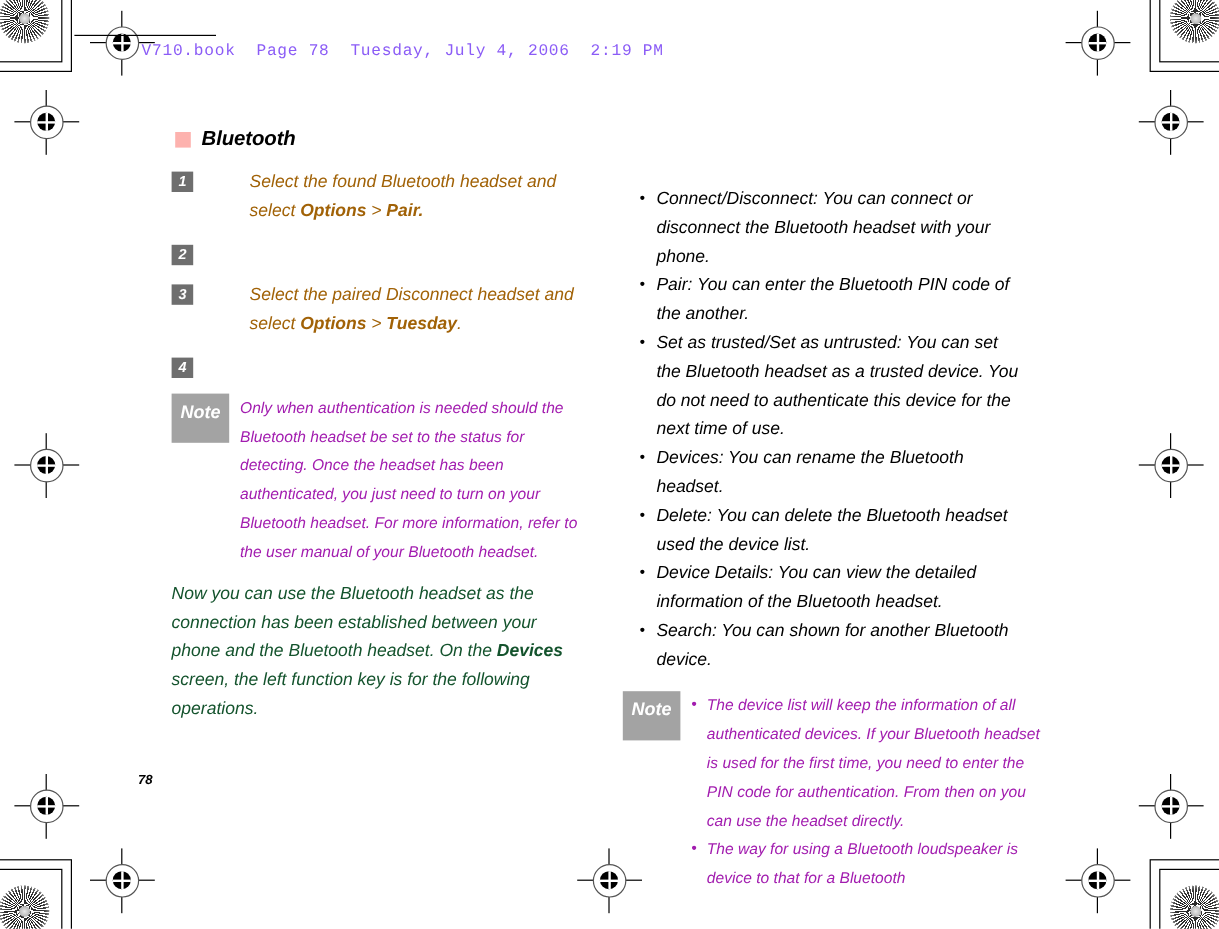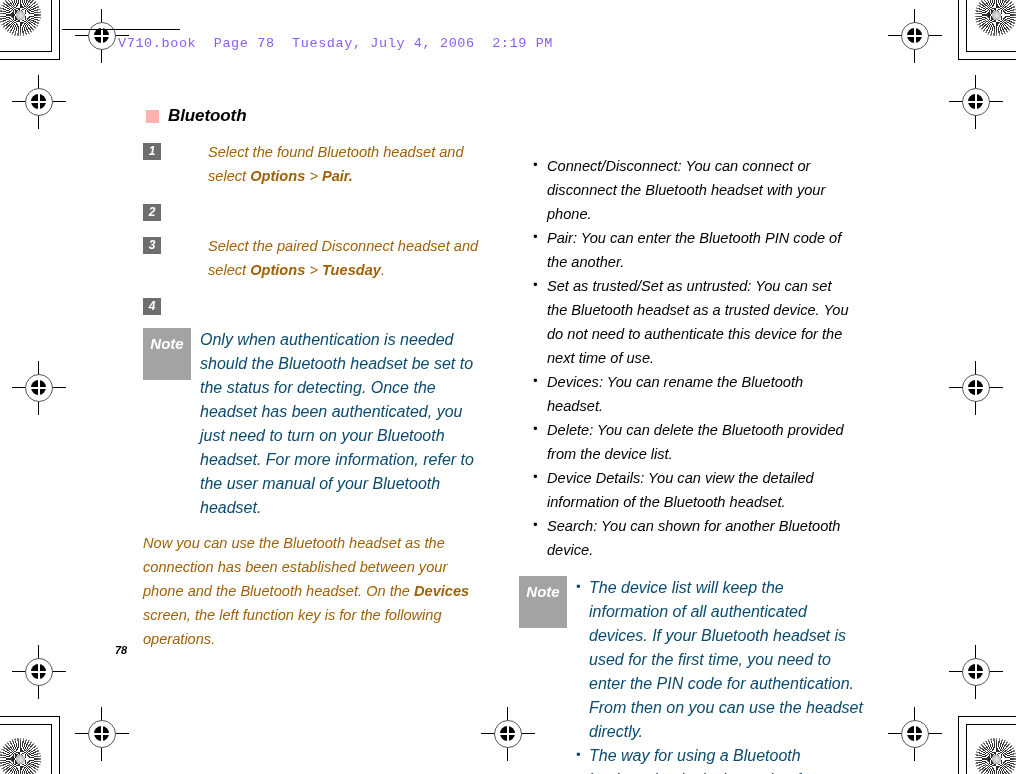--- a/index.html
+++ b/index.html
@@ -181,33 +181,33 @@
   .step-text b { font-weight: bold; }
 
   
   .note {
     display: flex;
     margin-top: 6px;
   }
   .note-label {
     flex: 0 0 auto;
     width: 48px;
-    height: 52px;
+    height: 41px;
     background: #a3a3a3;
     color: #ffffff;
     font-size: 15px;
     font-weight: bold;
     line-height: 32px;
     text-align: center;
     margin-right: 9px;
   }
   .note-body {
-    font-size: 16px;
+    font-size: 13px;
     line-height: 24px;
-    color: #0c4a6e;
+    color: #a21caf;
     max-width: 292px;
   }
   .note-body .note-bullets {
     margin: 0;
     padding: 0;
     list-style: none;
   }
   .note-body .note-bullets li {
     position: relative;
     padding-left: 13px;
@@ -217,21 +217,21 @@
     content: "\2022";
     position: absolute;
     left: 0;
     top: -1px;
     font-size: 13px;
   }
 
   .para {
     font-size: 14.6px;
     line-height: 24px;
-    color: #a16207;
+    color: #14532d;
     max-width: 342px;
     margin-top: 11px;
   }
   .para b { font-weight: bold; }
 
   
   .bullet-list {
     margin: 14px;
     padding: 0;
     list-style: none;
@@ -424,21 +424,21 @@
 
     <div class="para"><span>Now you can use the Bluetooth headset as the connection has been established between your phone and the Bluetooth headset. On the </span><b>Devices</b><span> screen, the left function key is for the following operations.</span></div>
   </div>
 
   <div class="column col-right">
     <ul class="bullet-list">
       <li>Connect/Disconnect: You can connect or disconnect the Bluetooth headset with your phone.</li>
       <li>Pair: You can enter the Bluetooth PIN code of the another.</li>
       <li>Set as trusted/Set as untrusted: You can set the Bluetooth headset as a trusted device. You do not need to authenticate this device for the next time of use.</li>
       <li>Devices: You can rename the Bluetooth headset.</li>
-      <li>Delete: You can delete the Bluetooth provided from the device list.</li>
+      <li>Delete: You can delete the Bluetooth headset used the device list.</li>
       <li>Device Details: You can view the detailed information of the Bluetooth headset.</li>
       <li>Search: You can shown for another Bluetooth device.</li>
     </ul>
 
     <div class="note" style="margin-top:12px;">
       <span class="note-label">Note</span>
       <div class="note-body">
         <ul class="note-bullets">
           <li>The device list will keep the information of all authenticated devices. If your Bluetooth headset is used for the first time, you need to enter the PIN code for authentication. From then on you can use the headset directly.</li>
           <li>The way for using a Bluetooth loudspeaker is device to that for a Bluetooth</li>

